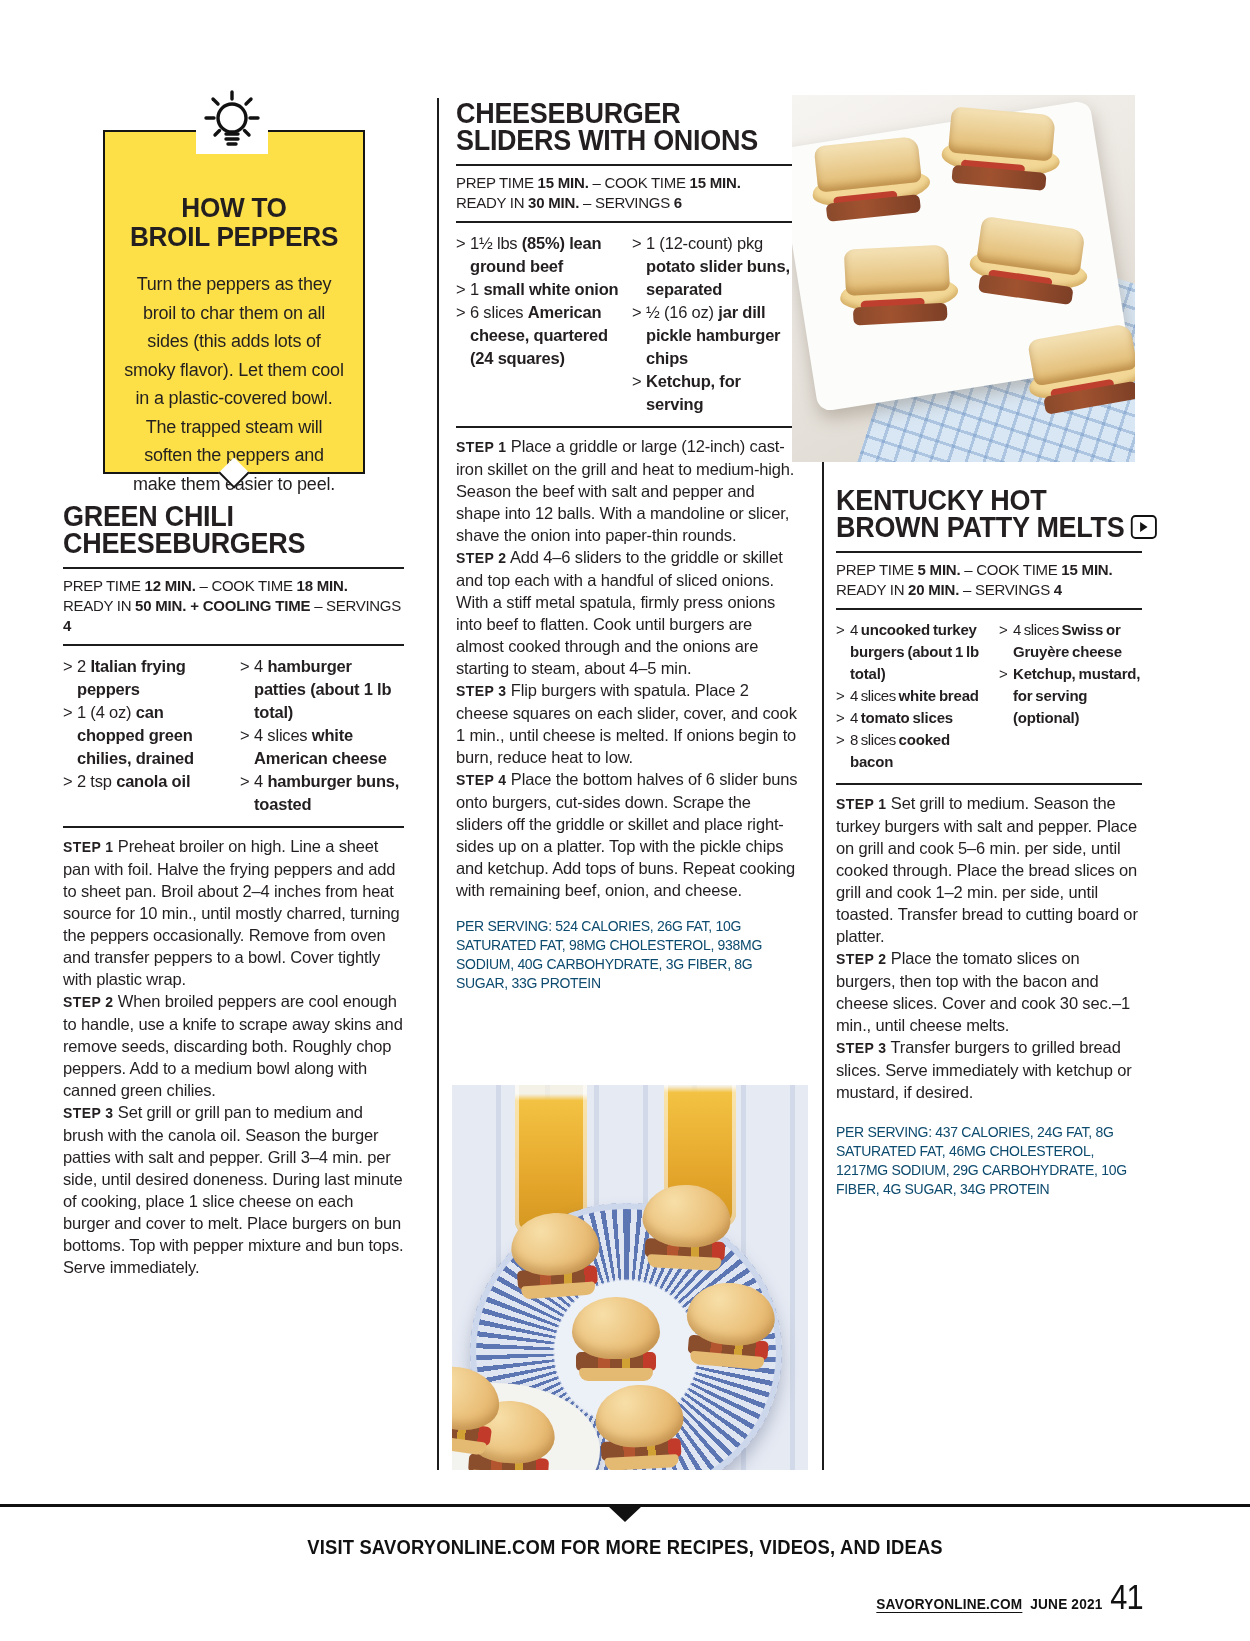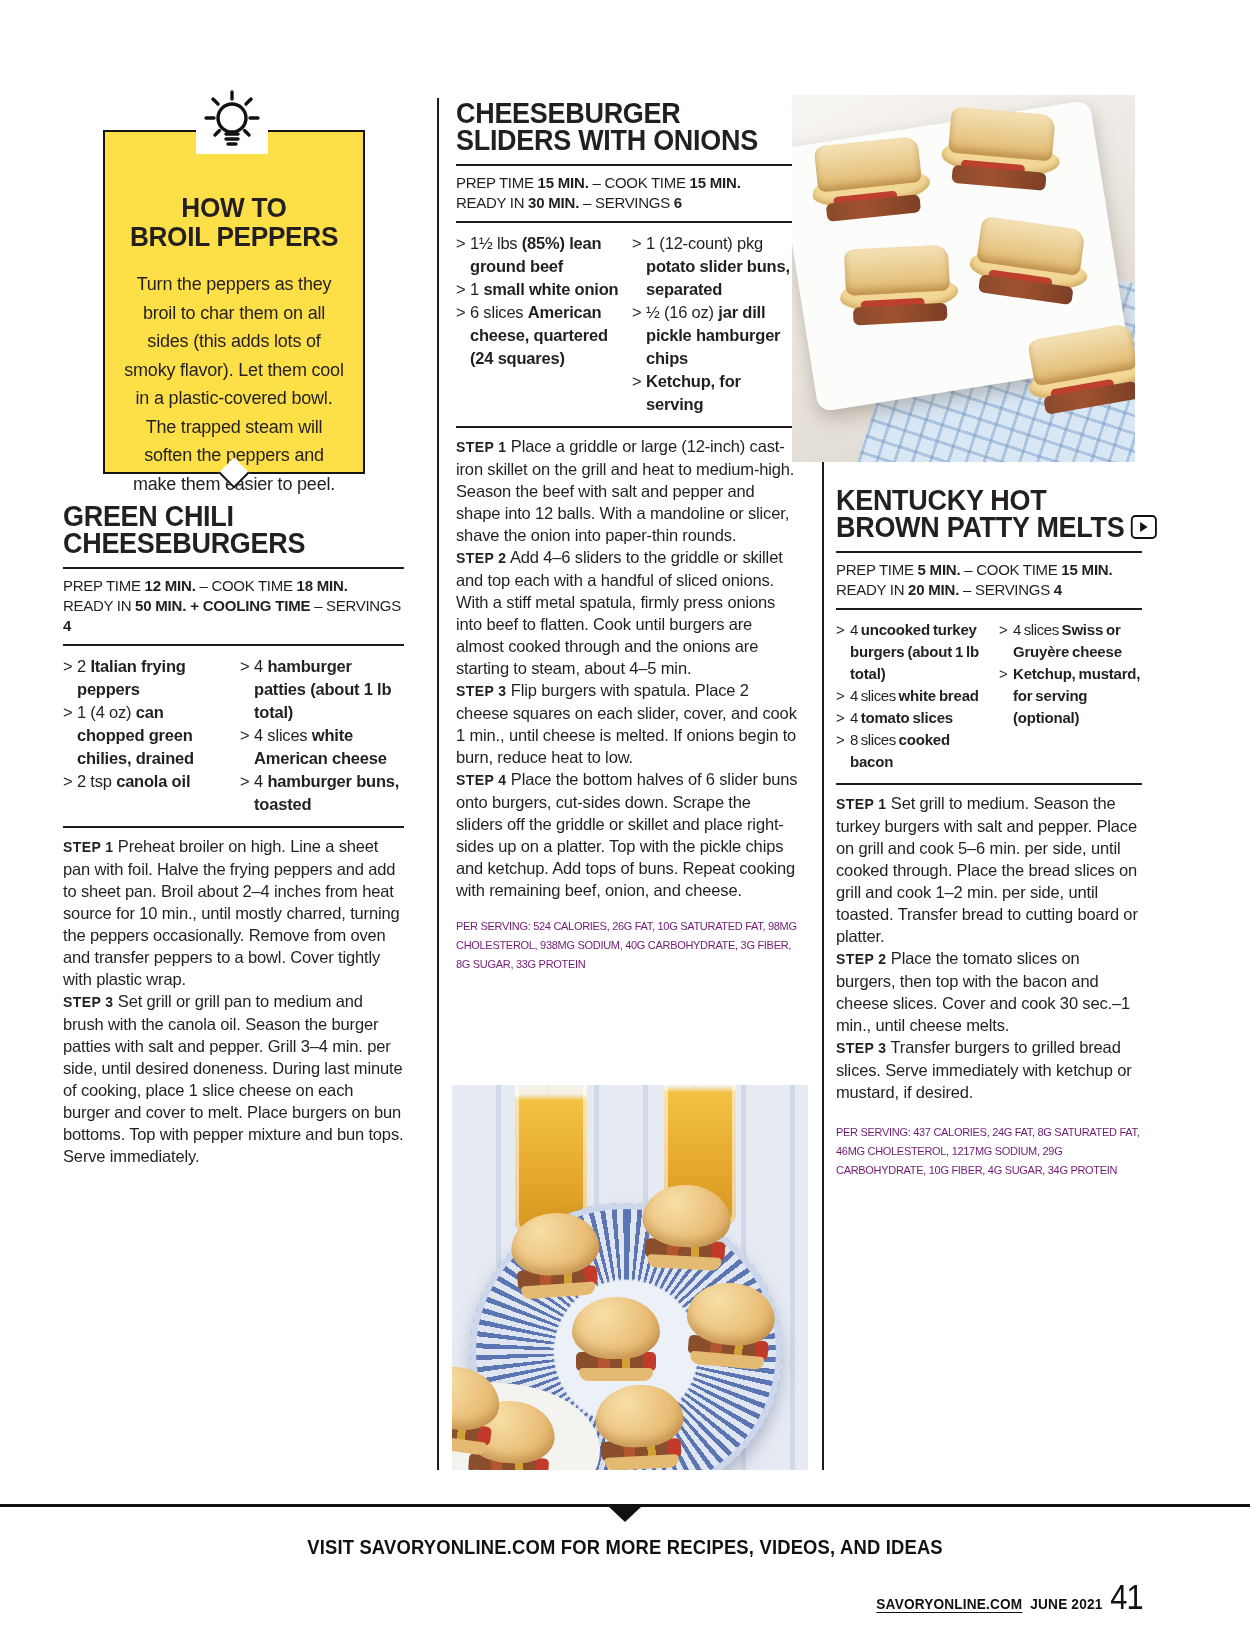--- a/index.html
+++ b/index.html
@@ -43,21 +43,21 @@
   .ing{position:relative;padding-left:14px;font-size:16.5px;line-height:23px;letter-spacing:-0.2px;}
   .r2 .ing{font-size:15px;letter-spacing:-0.4px;word-spacing:-1px;line-height:22px;}
   .ing .mk{position:absolute;left:0;top:0;font-weight:400;}
   .ing b{letter-spacing:-0.2px;}
   .icol{display:flex;flex-direction:column;}
 
   .steps{}
   .step{margin:0;font-size:16.5px;line-height:22px;letter-spacing:-0.15px;}
   .slbl{font-size:14px;letter-spacing:0.4px;}
 
-  .nutri{margin:16px 0 0;font-size:11px;line-height:19px;letter-spacing:-0.3px;color:#701a75;}
+  .nutri{margin:16px 0 0;font-size:14px;line-height:19px;letter-spacing:-0.3px;color:#0c4a6e;}
   .r0 .nutri{margin-top:128px;}
   .r2 .nutri{margin-top:20px;}
 
   .play{display:inline-block;width:24px;height:20px;border:2.5px solid #111;border-radius:5px;
         position:relative;vertical-align:-2px;margin-left:7px;}
   .play .tri{position:absolute;left:8px;top:4.5px;width:0;height:0;
              border-top:5.5px solid transparent;border-bottom:5.5px solid transparent;
              border-left:8px solid #111;}
 
   
@@ -179,20 +179,21 @@
       </div>
       <div class="icol">
         <div class="ing"><span class="mk">&gt;</span><span>4 </span><b>hamburger patties (about 1 lb total)</b></div>
         <div class="ing"><span class="mk">&gt;</span><span>4 slices </span><b>white American cheese</b></div>
         <div class="ing"><span class="mk">&gt;</span><span>4 </span><b>hamburger buns, toasted</b></div>
       </div>
     </div>
     <div class="hrule"></div>
     <div class="steps">
       <p class="step"><b class="slbl">STEP 1</b> <span>Preheat broiler on high. Line a sheet pan with foil. Halve the frying peppers and add to sheet pan. Broil about 2–4 inches from heat source for 10 min., until mostly charred, turning the peppers occasionally. Remove from oven and transfer peppers to a bowl. Cover tightly with plastic wrap.</span></p>
+      <p class="step"><b class="slbl">STEP 2</b> <span>When broiled peppers are cool enough to handle, use a knife to scrape away skins and remove seeds, discarding both. Roughly chop peppers. Add to a medium bowl along with canned green chilies.</span></p>
       <p class="step"><b class="slbl">STEP 3</b> <span>Set grill or grill pan to medium and brush with the canola oil. Season the burger patties with salt and pepper. Grill 3–4 min. per side, until desired doneness. During last minute of cooking, place 1 slice cheese on each burger and cover to melt. Place burgers on bun bottoms. Top with pepper mixture and bun tops. Serve immediately.</span></p>
     </div>
   </div>
 
   <div class="recipe r1">
     <h3 class="rtitle">
       <div>CHEESEBURGER</div>
       <div>SLIDERS WITH ONIONS</div>
     </h3>
     <div class="hrule"></div>

